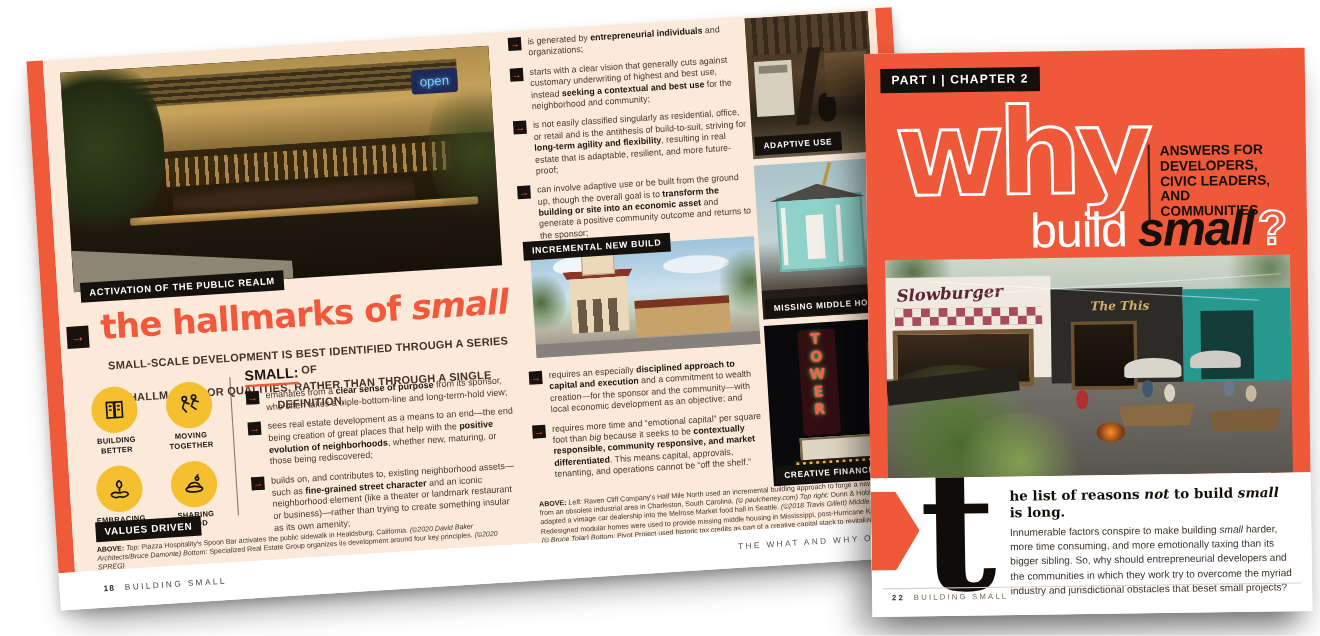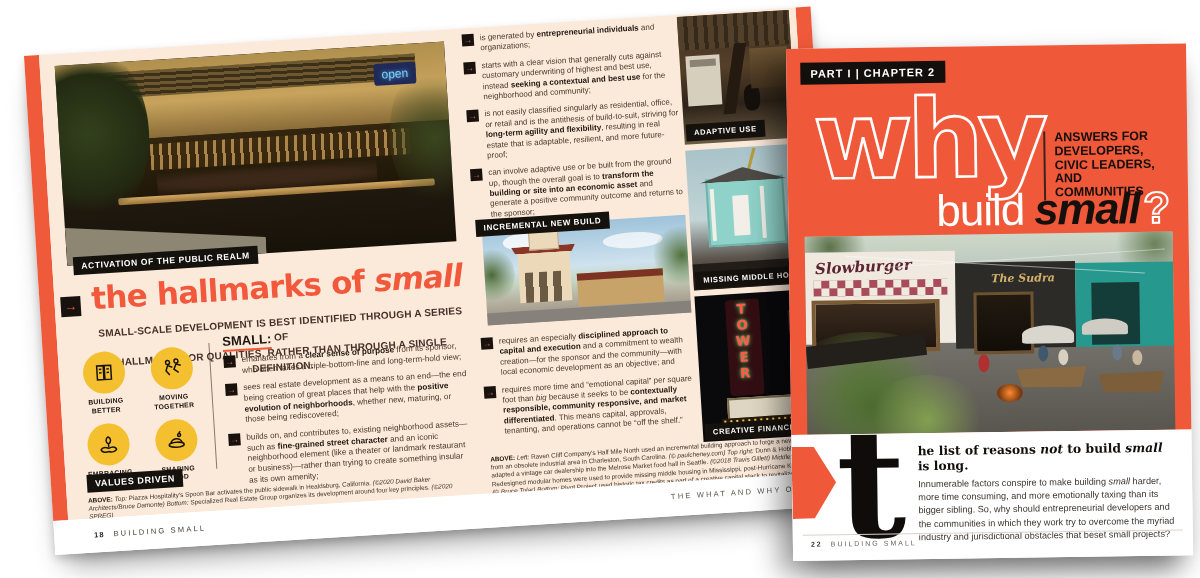--- a/index.html
+++ b/index.html
@@ -274,21 +274,21 @@
       </div>
 
       <div class="ph" style="left:16px;top:188px;width:368px;height:198px;background:linear-gradient(180deg,#cdd8c8 0%,#bfcbc0 14%,#74706a 55%,#59554f 100%);">
         <div class="blob" style="left:-20px;top:-14px;width:90px;height:50px;background:radial-gradient(circle,#5a714a,transparent 70%);"></div>
         <div class="blob" style="left:300px;top:-12px;width:100px;height:48px;background:radial-gradient(circle,#6a815a,transparent 70%);"></div>
         <div class="abs" style="left:0;top:16px;width:150px;height:92px;background:#efe9e0;"></div>
         <div class="abs" style="left:10px;top:22px;font-family:'DejaVu Serif',serif;font-style:italic;font-weight:700;font-size:15px;color:#5c2430;transform:rotate(-2deg);">Slowburger</div>
         <div class="abs" style="left:8px;top:44px;width:134px;height:16px;background:conic-gradient(#a03a4a 25%,transparent 0 50%,#a03a4a 0 75%,transparent 0);background-size:16px 16px;opacity:.9;"></div>
         <div class="abs" style="left:6px;top:64px;width:120px;height:44px;background:linear-gradient(180deg,#3a2a1c,#1f1710);border:4px solid #7a5a34;"></div>
         <div class="abs" style="left:150px;top:28px;width:120px;height:86px;background:#2d2b28;"></div>
-        <div class="abs" style="left:186px;top:38px;font-family:'DejaVu Serif',serif;font-style:italic;font-weight:700;font-size:11px;color:#d3b06a;">The Sudra</div>
+        <div class="abs" style="left:186px;top:38px;font-family:'DejaVu Serif',serif;font-style:italic;font-weight:700;font-size:11px;color:#d3b06a;">The This</div>
         <div class="abs" style="left:168px;top:58px;width:54px;height:56px;background:linear-gradient(180deg,#221a10,#120d08);border:3px solid #6e5230;"></div>
         <div class="abs" style="left:270px;top:30px;width:98px;height:84px;background:#27988e;"></div>
         <div class="abs" style="left:286px;top:50px;width:48px;height:62px;background:#143c38;"></div>
         <div class="abs" style="left:40px;top:30px;width:300px;height:1px;background:rgba(255,255,255,.5);transform:rotate(4deg);"></div>
         <div class="abs" style="left:80px;top:24px;width:280px;height:1px;background:rgba(255,255,255,.4);transform:rotate(-3deg);"></div>
         <div class="blob" style="left:216px;top:92px;width:52px;height:18px;background:#d9d6cd;border-radius:50% 50% 10% 10%;"></div>
         <div class="blob" style="left:276px;top:86px;width:46px;height:16px;background:#cfccc3;border-radius:50% 50% 10% 10%;"></div>
         <div class="abs" style="left:210px;top:128px;width:70px;height:26px;background:#8a6a42;clip-path:polygon(0 30%,100% 20%,92% 100%,8% 100%);"></div>
         <div class="abs" style="left:292px;top:134px;width:66px;height:26px;background:#7c5e3a;clip-path:polygon(0 30%,100% 20%,92% 100%,8% 100%);"></div>
         <div class="blob" style="left:232px;top:112px;width:10px;height:16px;background:#40586e;"></div>

